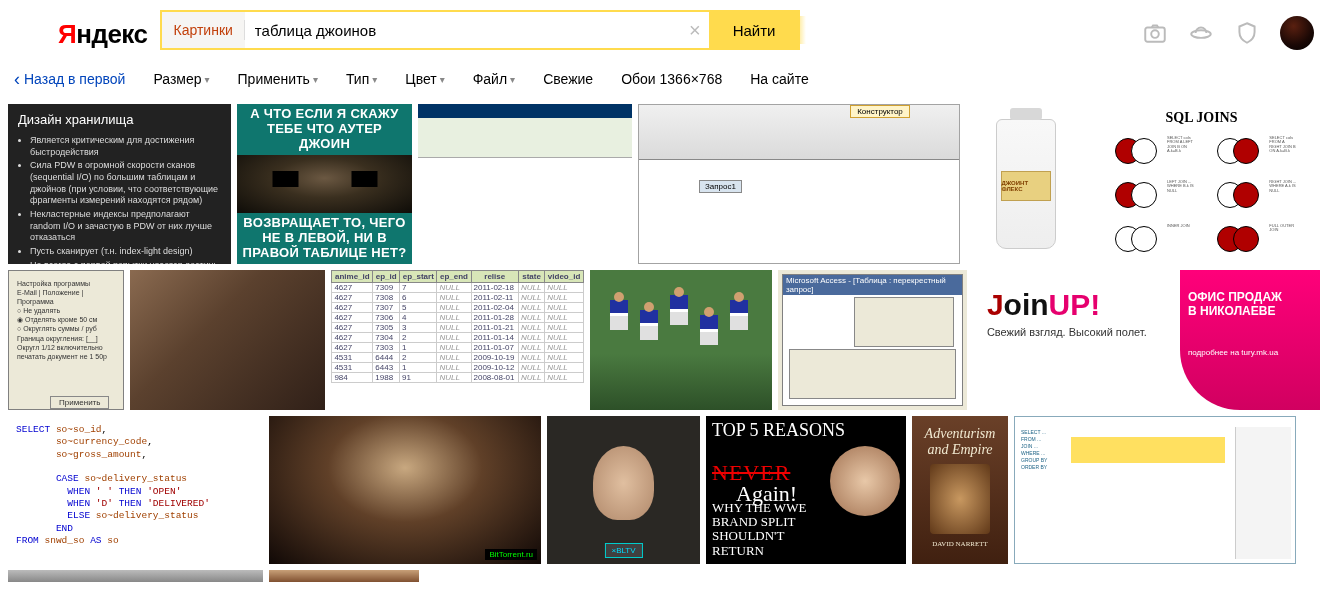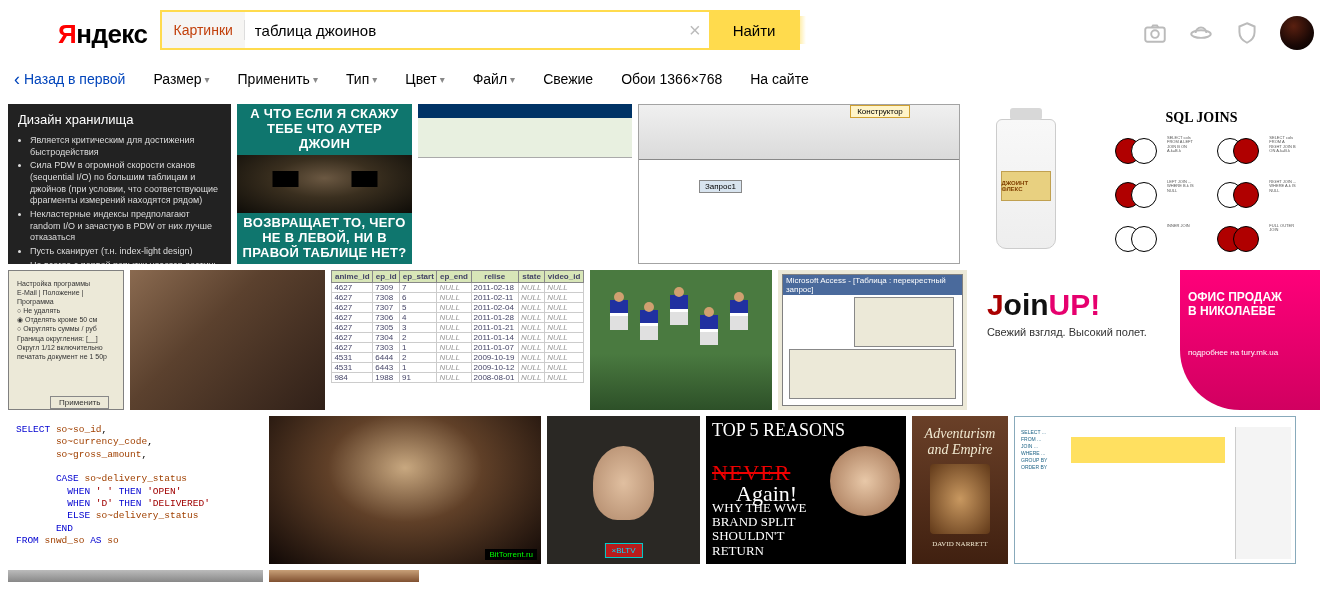--- a/index.html
+++ b/index.html
@@ -107,21 +107,21 @@
   .t-joinup .r{width:140px; background:linear-gradient(#ff007a,#d10060); color:#fff; font-size:12px; font-weight:bold; padding:20px 8px; border-radius: 0 0 0 60px;}
   
   .t-sqlcode { background:#fff; padding:8px; font-family: "Courier New", monospace; font-size:9.5px; line-height:1.3;}
   .t-sqlcode .kw{color:#0000d0;} .t-sqlcode .id{color:#a04000;} .t-sqlcode .str{color:#a00000;}
   
   .t-dark-photo { background: radial-gradient(ellipse at 50% 35%, #c8a880 0%, #604028 40%, #100806 100%);}
   .t-dark-photo .tag{ position:absolute; bottom:4px; right:4px; background:#000; color:#0f0; font-size:8px; padding:1px 4px;}
   
   .t-webcam { background:#2a2824;}
   .t-webcam .face2{ position:absolute; top:20%; left:30%; width:40%; height:50%; background:radial-gradient(#e0bfa0,#b0886a); border-radius:50% 50% 40% 40%;}
-  .t-webcam .patch{position:absolute; bottom:6px; left:50%; transform:translateX(-50%); background:#b91c1c; border:1px solid #0cc; color:#0df; font-size:8px; padding:2px 6px;}
+  .t-webcam .patch{position:absolute; bottom:6px; left:50%; transform:translateX(-50%); background:#404040; border:1px solid #0cc; color:#0df; font-size:8px; padding:2px 6px;}
   
   .t-wwe { background:#000; color:#fff; position:relative;}
   .t-wwe .h1{position:absolute; top:4px; left:6px; font-family:Impact; font-size:18px;}
   .t-wwe .never{position:absolute; top:30%; left:6px; font-family:Impact; font-size:22px; color:#e00; letter-spacing:1px; text-decoration:line-through;}
   .t-wwe .ag{font-family:"Brush Script MT",cursive; font-size:22px; color:#fff; position:absolute; top:44%; left:30px;}
   .t-wwe .b1{position:absolute; bottom:6px; left:6px; right:80px; font-family:Impact; font-size:13px; line-height:1.1;}
   .t-wwe .faceRight{position:absolute; right:6px; top:20%; width:70px; height:70px; background:radial-gradient(#e8c8a8,#a07050); border-radius:50%;}
 
   .t-book { background:linear-gradient(#6a4028,#402010); color:#f0e8d0; text-align:center; padding-top:10px; font-family:"Times New Roman",serif;}
   .t-book .bt{font-size:14px; font-style:italic;}

